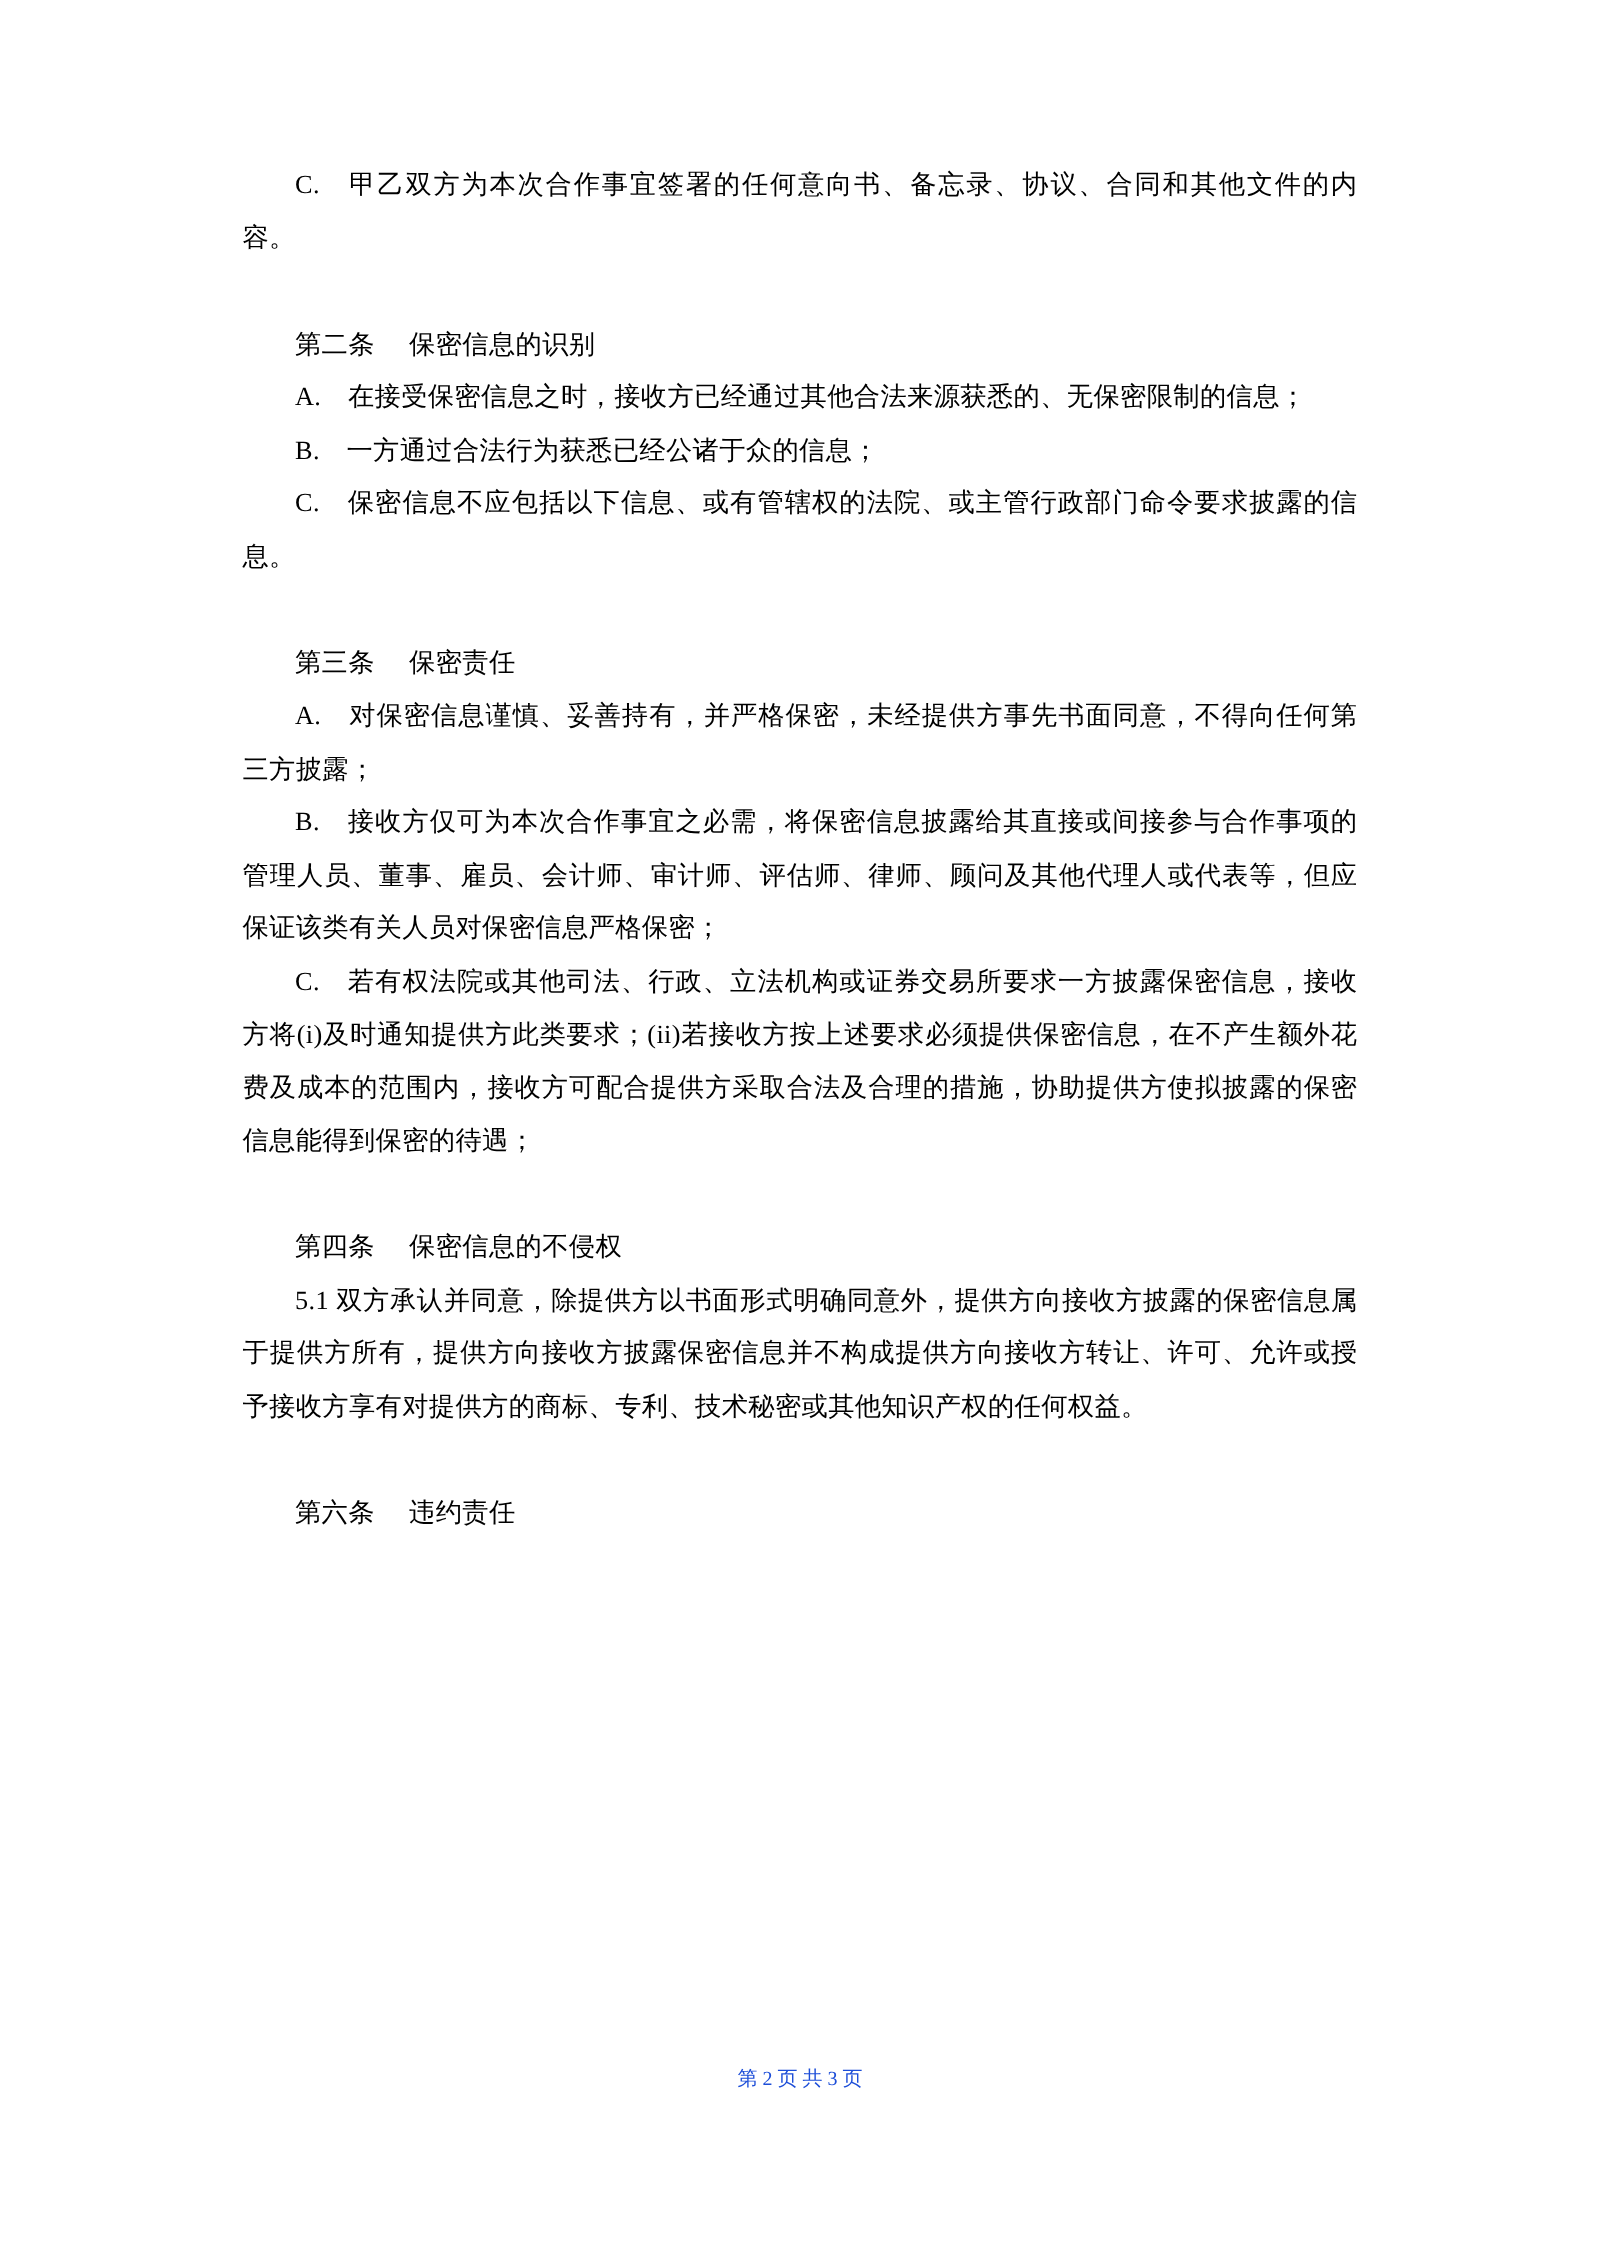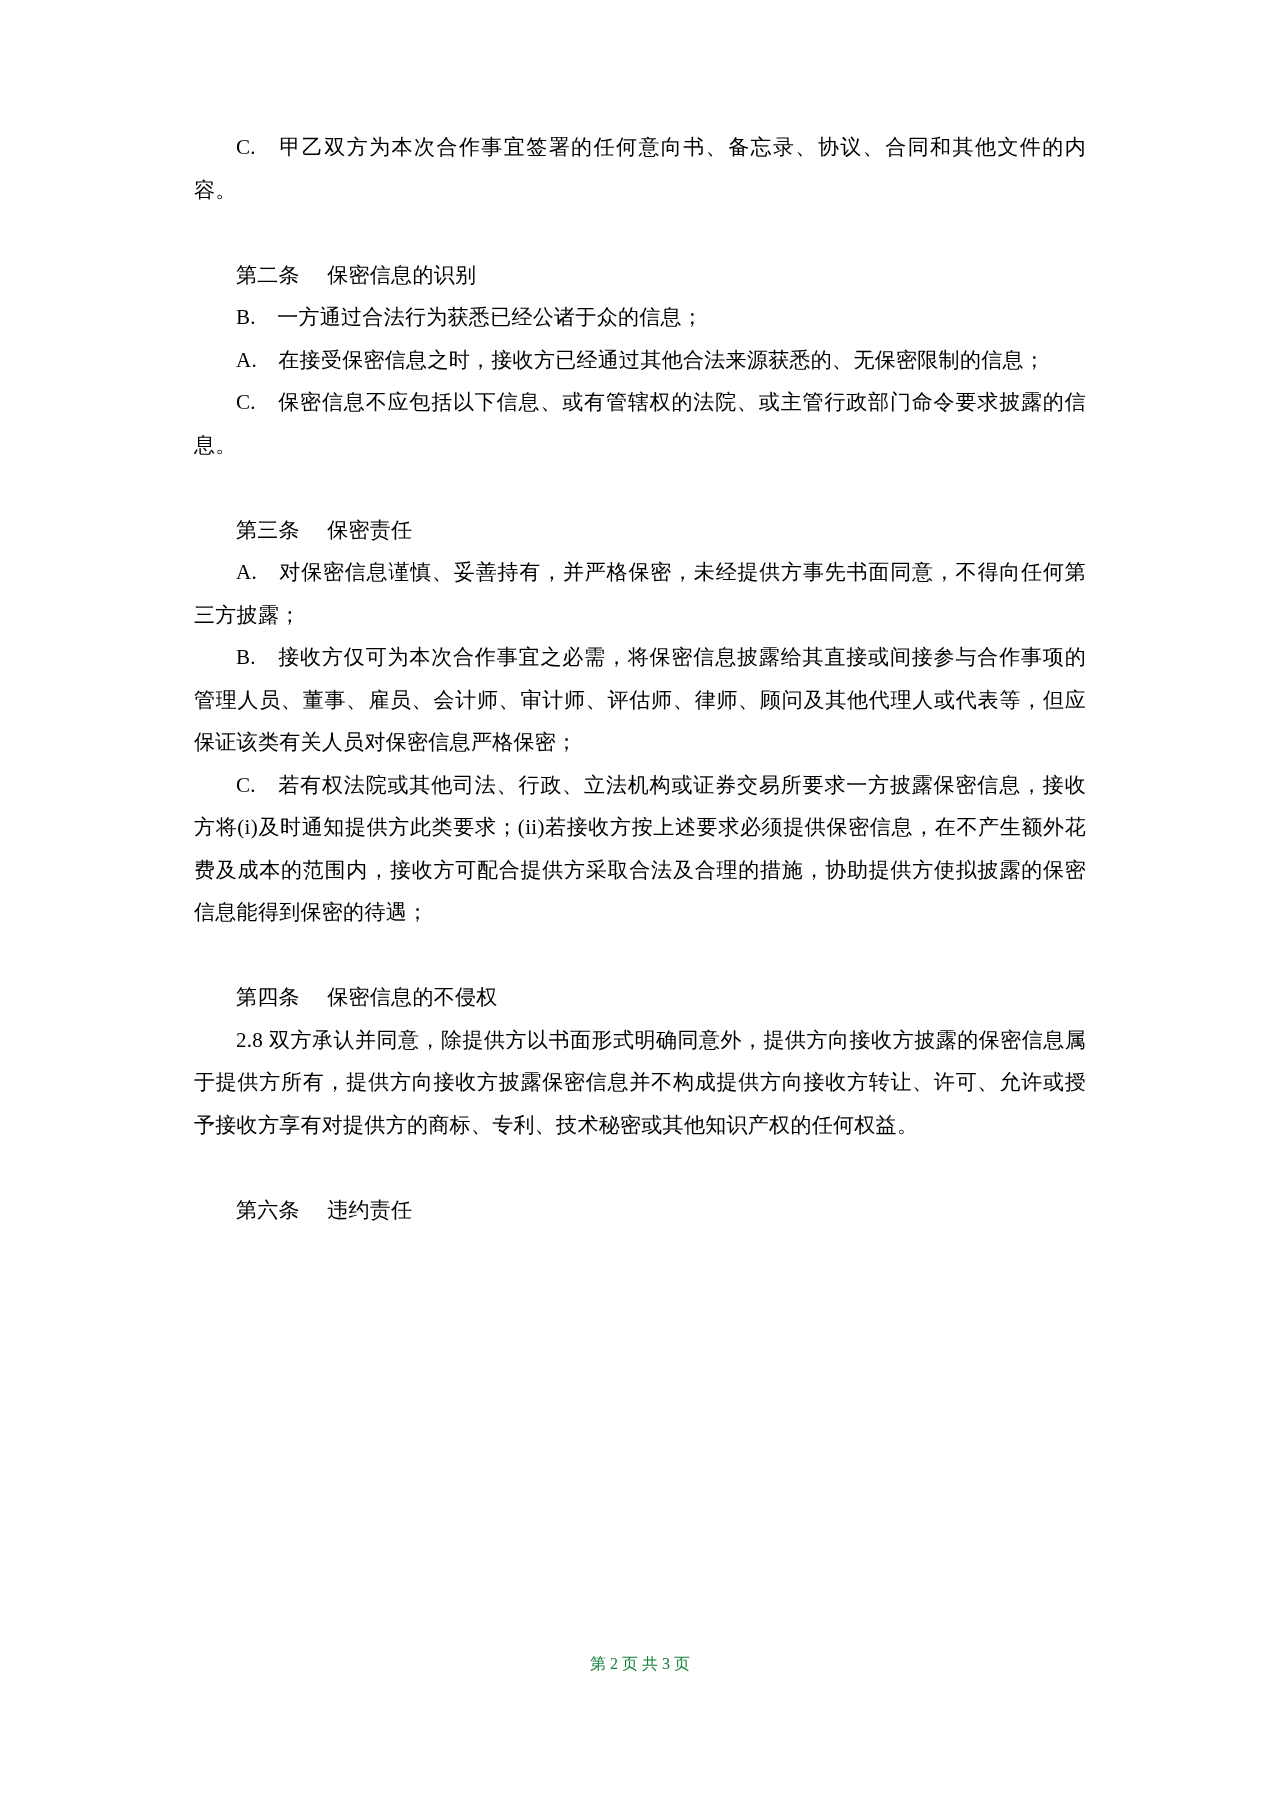--- a/index.html
+++ b/index.html
@@ -41,51 +41,51 @@
     margin-left: 1.3em;
   }
   .page-footer {
     position: absolute;
     top: 1652px;
     left: 0;
     width: 100%;
     text-align: center;
     font-size: 16px;
     line-height: 24px;
-    color: #15803d;
+    color: #1d4ed8;
   }
 </style>
 </head>
 <body>
 
 <div class="page">
 
   <div class="doc-body">
 
     <p class="para">C.　甲乙双方为本次合作事宜签署的任何意向书、备忘录、协议、合同和其他文件的内容。</p>
 
     <h2 class="sec-heading">
       <span class="sec-num">第二条</span><span class="sec-title">保密信息的识别</span>
     </h2>
+    <p class="para">A.　在接受保密信息之时，接收方已经通过其他合法来源获悉的、无保密限制的信息；</p>
     <p class="para">B.　一方通过合法行为获悉已经公诸于众的信息；</p>
-    <p class="para">A.　在接受保密信息之时，接收方已经通过其他合法来源获悉的、无保密限制的信息；</p>
     <p class="para">C.　保密信息不应包括以下信息、或有管辖权的法院、或主管行政部门命令要求披露的信息。</p>
 
     <h2 class="sec-heading">
       <span class="sec-num">第三条</span><span class="sec-title">保密责任</span>
     </h2>
     <p class="para">A.　对保密信息谨慎、妥善持有，并严格保密，未经提供方事先书面同意，不得向任何第三方披露；</p>
     <p class="para">B.　接收方仅可为本次合作事宜之必需，将保密信息披露给其直接或间接参与合作事项的管理人员、董事、雇员、会计师、审计师、评估师、律师、顾问及其他代理人或代表等，但应保证该类有关人员对保密信息严格保密；</p>
     <p class="para">C.　若有权法院或其他司法、行政、立法机构或证券交易所要求一方披露保密信息，接收方将(i)及时通知提供方此类要求；(ii)若接收方按上述要求必须提供保密信息，在不产生额外花费及成本的范围内，接收方可配合提供方采取合法及合理的措施，协助提供方使拟披露的保密信息能得到保密的待遇；</p>
 
     <h2 class="sec-heading">
       <span class="sec-num">第四条</span><span class="sec-title">保密信息的不侵权</span>
     </h2>
 
-    <p class="para">2.8 双方承认并同意，除提供方以书面形式明确同意外，提供方向接收方披露的保密信息属于提供方所有，提供方向接收方披露保密信息并不构成提供方向接收方转让、许可、允许或授予接收方享有对提供方的商标、专利、技术秘密或其他知识产权的任何权益。</p>
+    <p class="para">5.1 双方承认并同意，除提供方以书面形式明确同意外，提供方向接收方披露的保密信息属于提供方所有，提供方向接收方披露保密信息并不构成提供方向接收方转让、许可、允许或授予接收方享有对提供方的商标、专利、技术秘密或其他知识产权的任何权益。</p>
 
     <h2 class="sec-heading">
       <span class="sec-num">第六条</span><span class="sec-title">违约责任</span>
     </h2>
 
   </div>
 
   <div class="page-footer">
     <span>第 2 页 共 3 页</span>
   </div>

